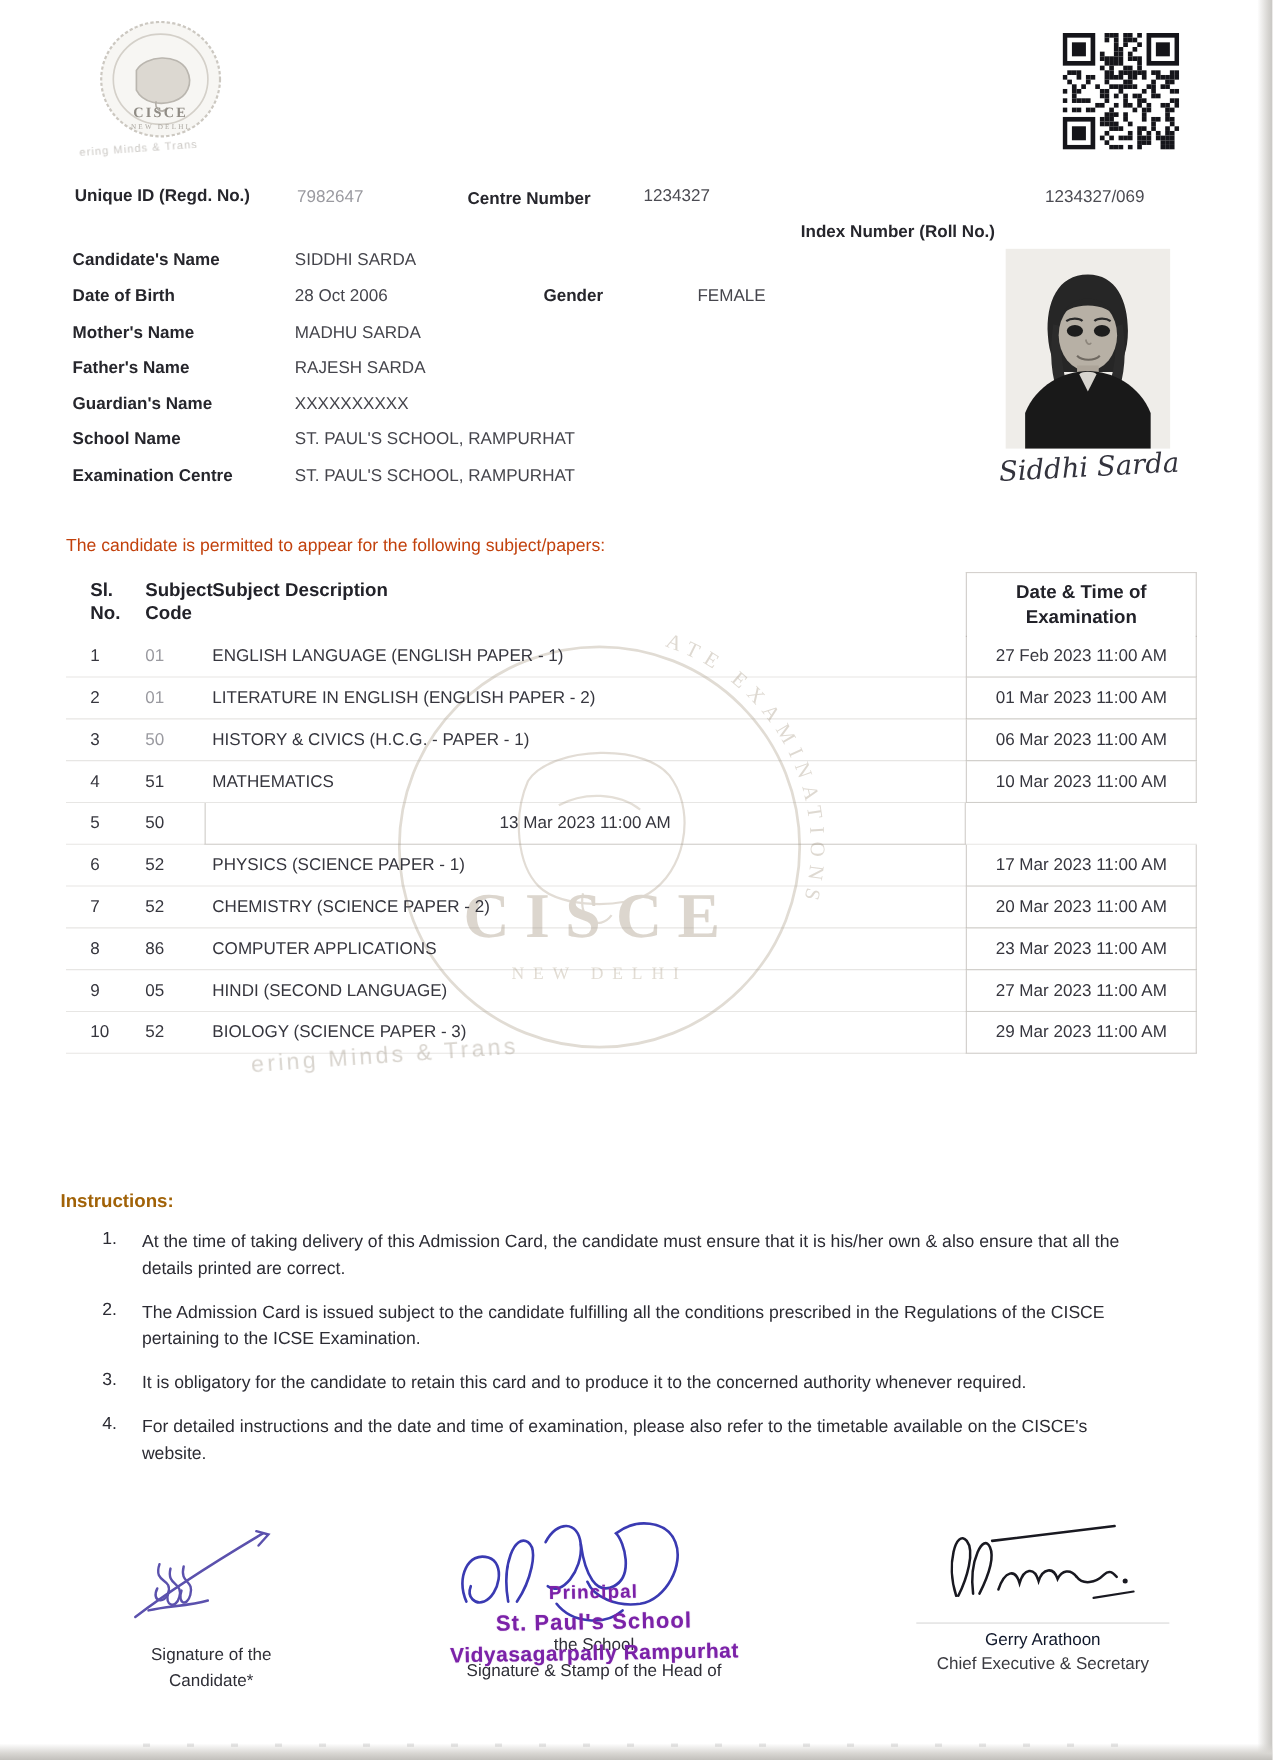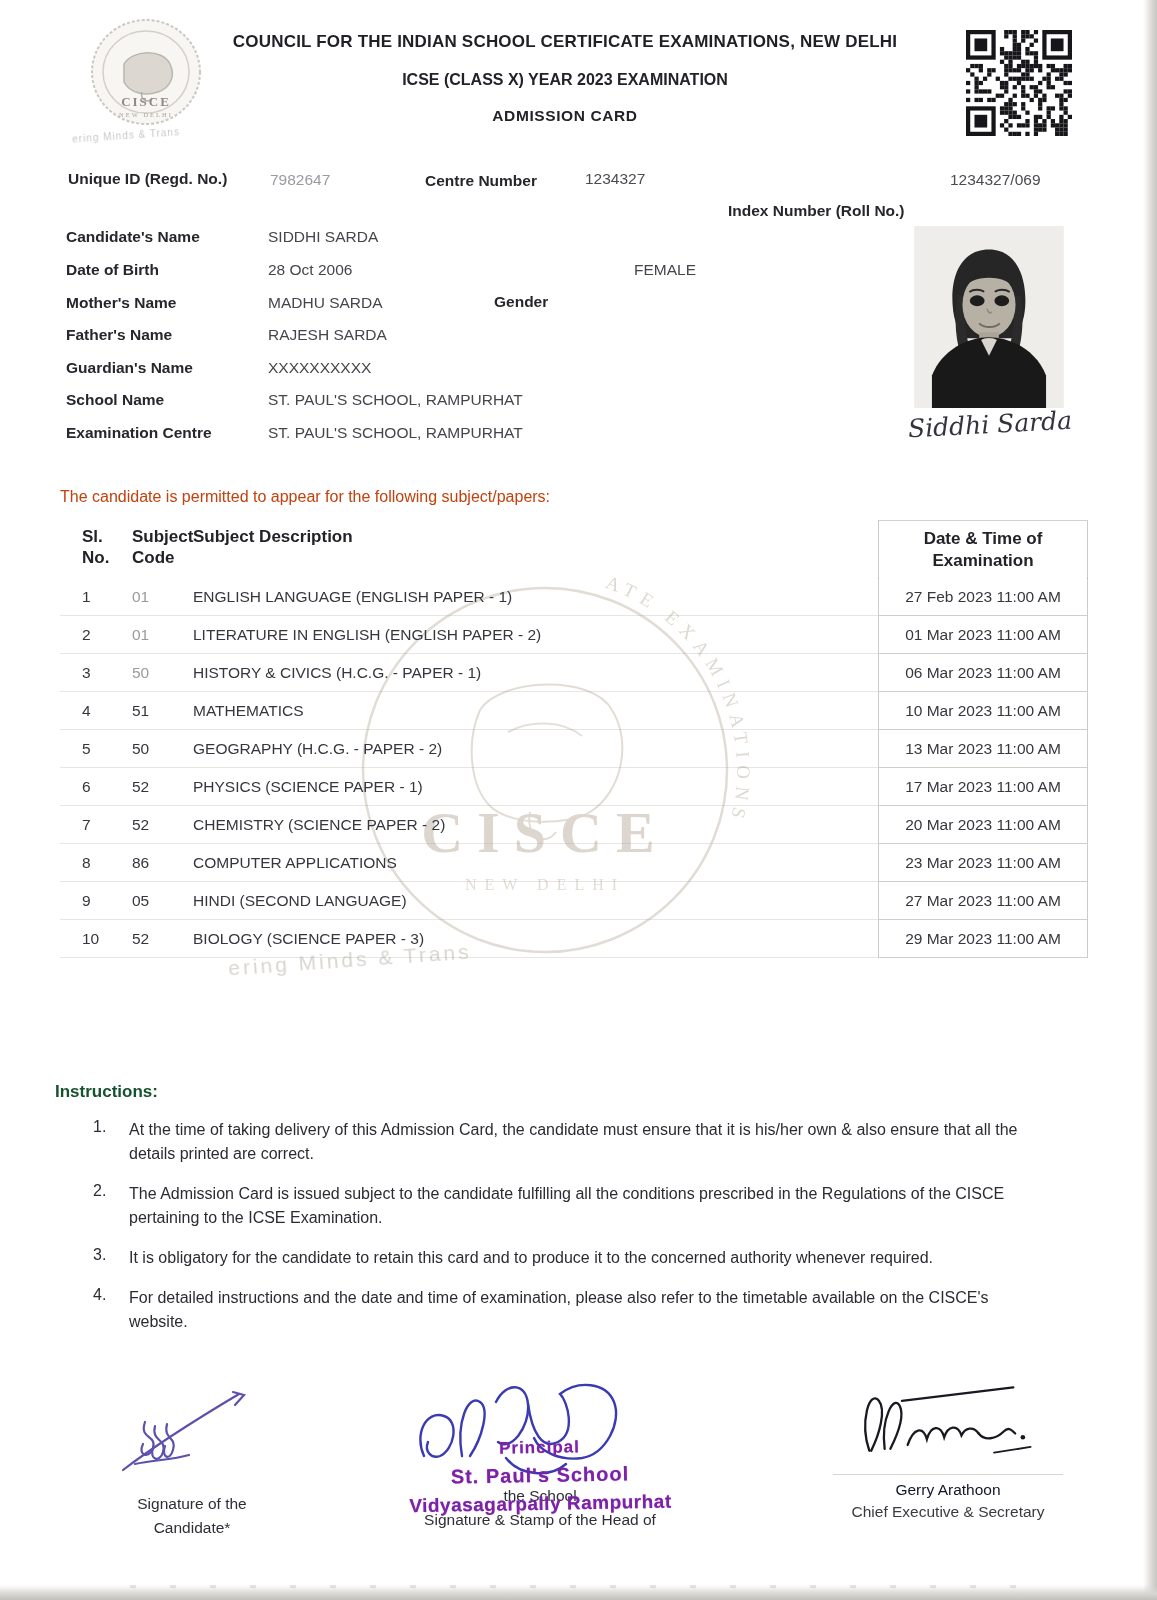--- a/index.html
+++ b/index.html
@@ -20,21 +20,21 @@
   .idrow span{position:absolute;font-size:15.5px;white-space:nowrap;}
   .lbl{font-weight:bold;color:#26262c;}
   .val{color:#4b4b52;}
   .faded{color:#9a9aa0;}
 
   
   .details{position:absolute;left:66px;top:228px;width:780px;height:230px;}
   .drow{position:absolute;left:0;width:100%;}
   .drow .dl{position:absolute;left:0;font-size:15.5px;font-weight:bold;color:#26262c;white-space:nowrap;}
   .drow .dv{position:absolute;left:202px;font-size:15.5px;color:#45454c;white-space:nowrap;}
-  .drow .gl{position:absolute;left:428px;font-size:15.5px;font-weight:bold;color:#26262c;margin-top:32px;}
+  .drow .gl{position:absolute;left:428px;font-size:15.5px;font-weight:bold;color:#26262c;}
   .drow .gv{position:absolute;left:520px;font-size:15.5px;color:#45454c;margin-left:48px;}
 
   .photo{position:absolute;left:913px;top:226px;width:152px;height:182px;}
   .photo-sig{position:absolute;left:898px;top:410px;width:184px;text-align:center;
              font-family:"DejaVu Serif",serif;font-style:italic;font-size:25px;color:#33333d;
              transform:rotate(-3deg);white-space:nowrap;}
 
   
   .watermark{position:absolute;left:330px;top:560px;width:430px;height:430px;z-index:1;opacity:.85;}
   .wm-motto{position:absolute;left:228px;top:948px;font-size:21px;letter-spacing:3px;
@@ -53,21 +53,21 @@
   .c-desc{padding-left:7px;}
   .c-date{height:100%;display:flex;flex-direction:column;justify-content:center;text-align:center;
           border-left:1px solid rgba(160,154,146,.5);border-right:1px solid rgba(160,154,146,.5);}
   .tbody .c-date{border-bottom:1px solid rgba(150,144,136,.28);margin-bottom:-1px;}
   .thead .hline{line-height:1.25;font-size:17px;}
   .thead .c-desc{align-self:start;padding-top:6px;}
   .thead .c-sl,.thead .c-code{align-self:start;padding-top:6px;}
 
   
   .instructions{position:absolute;left:55px;top:1082px;width:985px;z-index:2;}
-  .ins-title{font-size:17px;font-weight:bold;color:#14532d;}
+  .ins-title{font-size:17px;font-weight:bold;color:#a16207;}
   .ins-item{display:flex;margin-top:16px;}
   .ins-num{width:30px;flex:0 0 30px;font-size:16px;color:#2b2b33;padding-left:38px;}
   .ins-num{box-sizing:content-box;}
   .ins-text{flex:1;font-size:16px;line-height:1.5;color:#2b2b33;padding-left:6px;}
 
   
   .sig-left{position:absolute;left:92px;top:1382px;width:200px;text-align:center;}
   .sig-left .cap{font-size:15.5px;color:#2e2e36;line-height:1.55;margin-top:6px;}
   .sig-center{position:absolute;left:385px;top:1372px;width:310px;}
   .sig-center .cap{position:absolute;top:112px;left:0;width:310px;text-align:center;
@@ -115,25 +115,20 @@
   <svg class="logo" viewBox="0 0 140 130">
     <ellipse cx="68" cy="58" rx="54" ry="52" fill="#f7f6f3" stroke="#ccc8c1" stroke-width="2" stroke-dasharray="3 2"></ellipse>
     <ellipse cx="68" cy="58" rx="43" ry="41" fill="none" stroke="#d4d0c9" stroke-width="1.5"></ellipse>
     <path d="M46,50 C54,36 84,34 92,50 C98,62 92,74 80,78 C68,82 52,80 46,68 Z" fill="#dcd8d1" stroke="#bab6af" stroke-width="1.5"></path>
     <path d="M64,78 C62,86 70,90 74,84" fill="none" stroke="#b3afa8" stroke-width="1.5"></path>
     <text x="68" y="92" text-anchor="middle" font-family="Liberation Serif, serif" font-weight="bold" font-size="13" letter-spacing="2" fill="#8f8b84">CISCE</text>
     <text x="68" y="103" text-anchor="middle" font-family="Liberation Serif, serif" font-size="6.5" letter-spacing="2" fill="#aaa69f">NEW DELHI</text>
   </svg>
   <div class="logo-motto">ering Minds &amp; Trans</div>
 
-  <div class="title-block">
-    <div class="title-org">COUNCIL FOR THE INDIAN SCHOOL CERTIFICATE EXAMINATIONS, NEW DELHI</div>
-    <div class="title-exam">ICSE (CLASS X) YEAR 2023 EXAMINATION</div>
-    <div class="title-doc">ADMISSION CARD</div>
-  </div>
 
   <svg class="qr" id="qr-svg" viewBox="0 0 105 105">
       <rect x="0" y="0" width="105" height="105" fill="#ffffff"></rect>
       <rect x="37.800000000000004" y="0" width="4.2" height="4.2" fill="#15151a"></rect>
       <rect x="42" y="0" width="4.2" height="4.2" fill="#15151a"></rect>
       <rect x="46.2" y="0" width="4.2" height="4.2" fill="#15151a"></rect>
       <rect x="54.6" y="0" width="4.2" height="4.2" fill="#15151a"></rect>
       <rect x="58.800000000000004" y="0" width="4.2" height="4.2" fill="#15151a"></rect>
       <rect x="67.2" y="0" width="4.2" height="4.2" fill="#15151a"></rect>
       <rect x="37.800000000000004" y="4.2" width="4.2" height="4.2" fill="#15151a"></rect>
@@ -447,21 +442,20 @@
     </div>
     <div class="trow tbody">
       <div class="c-sl">4</div>
         <div class="c-code">51</div>
       <div class="c-desc">MATHEMATICS</div>
         <div class="c-date">10 Mar 2023 11:00 AM</div>
     </div>
     <div class="trow tbody">
       <div class="c-sl">5</div>
         <div class="c-code">50</div>
-      <div class="c-desc">GEOGRAPHY (H.C.G. - PAPER - 2)</div>
         <div class="c-date">13 Mar 2023 11:00 AM</div>
     </div>
     <div class="trow tbody">
       <div class="c-sl">6</div>
         <div class="c-code">52</div>
       <div class="c-desc">PHYSICS (SCIENCE PAPER - 1)</div>
         <div class="c-date">17 Mar 2023 11:00 AM</div>
     </div>
     <div class="trow tbody">
       <div class="c-sl">7</div>

